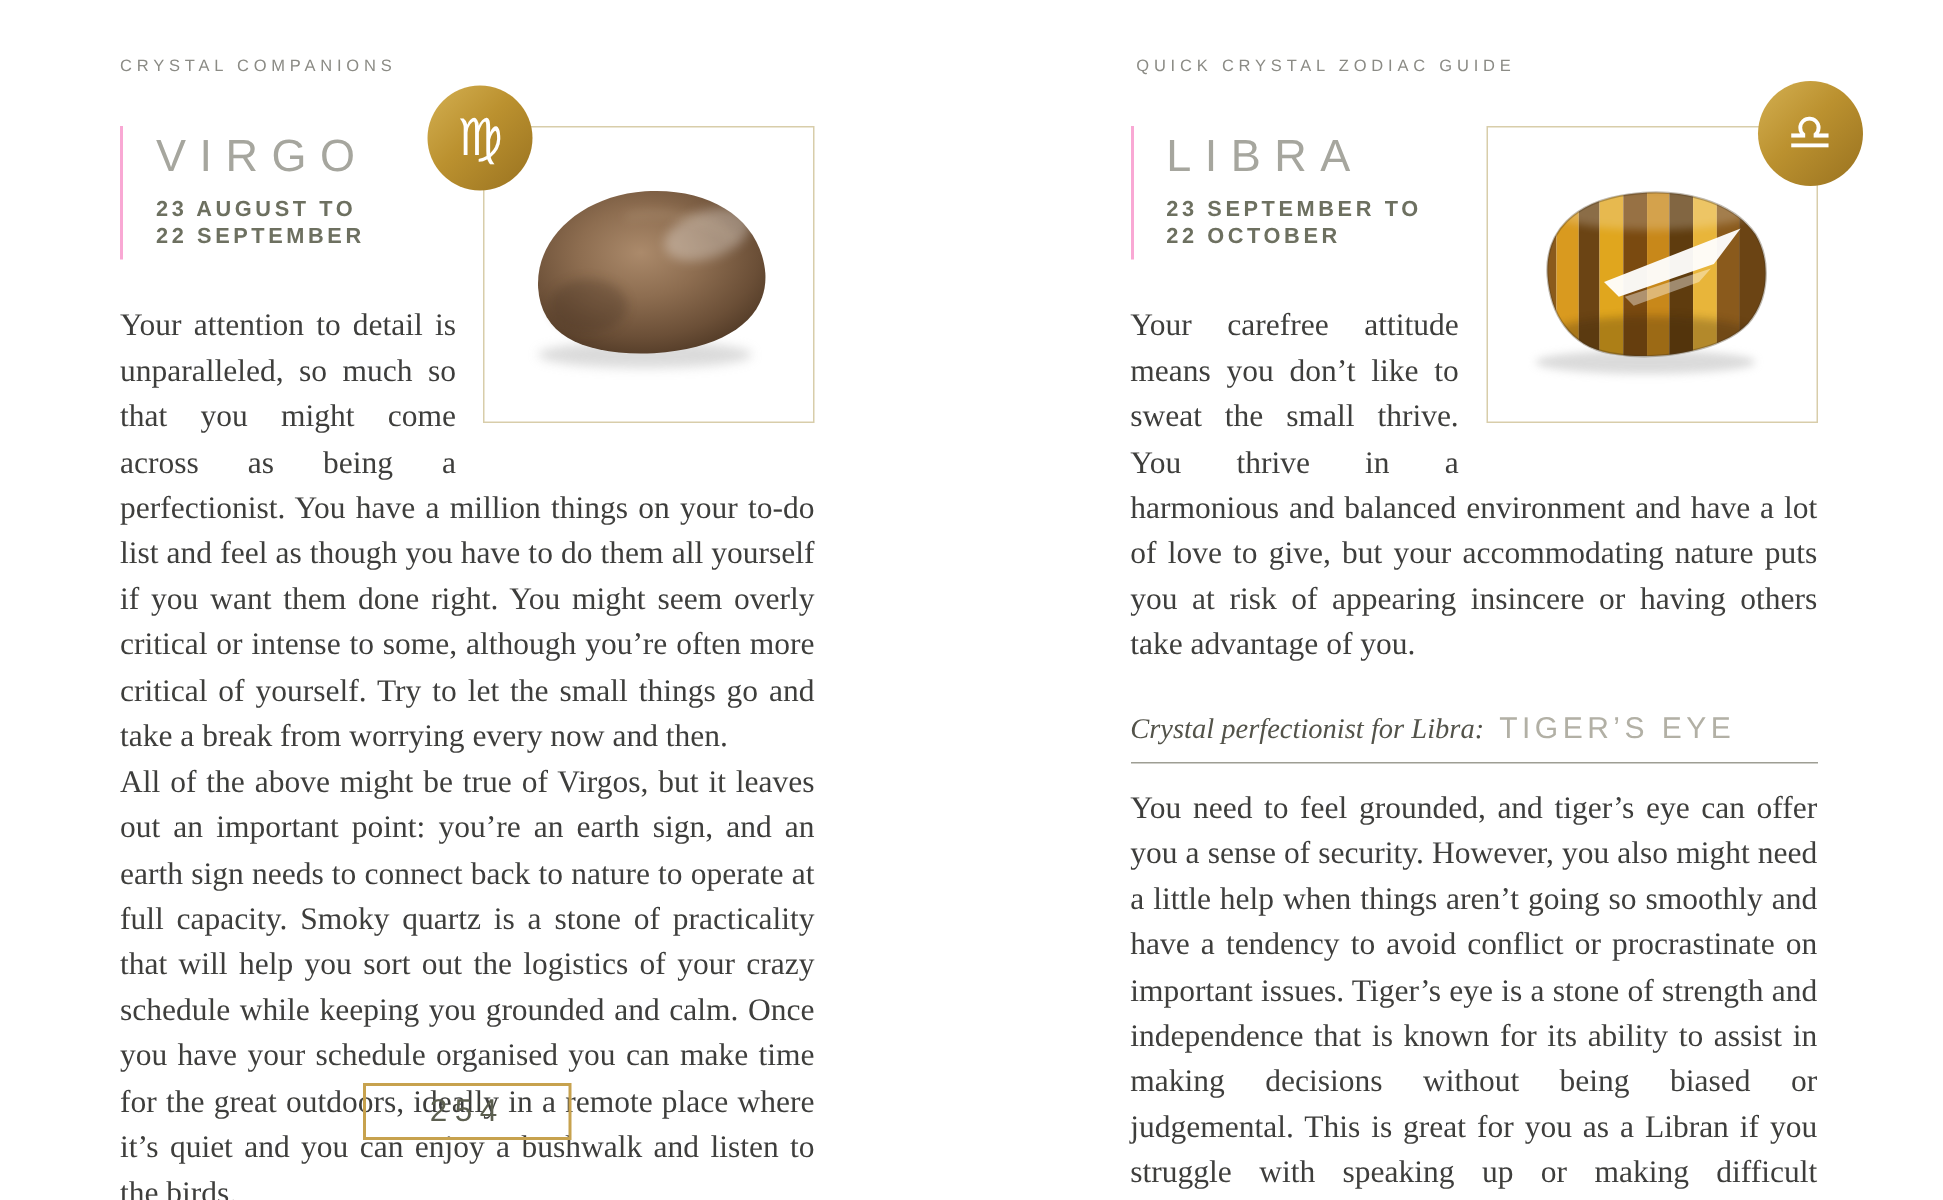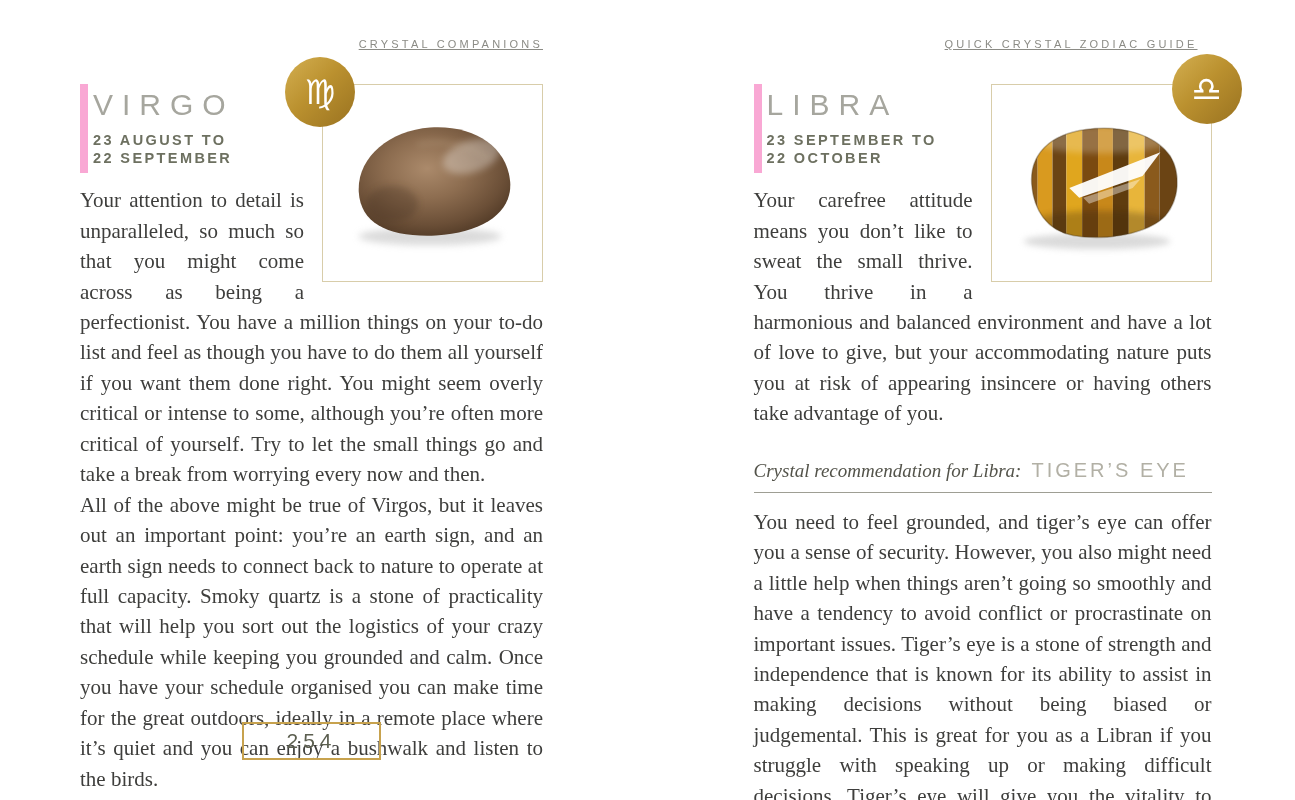--- a/index.html
+++ b/index.html
@@ -4,30 +4,30 @@
 <style>
   * { margin: 0; padding: 0; box-sizing: border-box; }
   html, body { width: 1295px; height: 800px; background: #ffffff; overflow: hidden; }
   body { font-family: "Liberation Serif", "DejaVu Serif", serif; }
 
   .spread { display: flex; width: 1295px; height: 800px; background: #fff; }
   .page { position: relative; width: 647.5px; height: 800px; }
 
   .running-head {
     position: absolute; top: 38px; left: 0; width: 100%;
-    text-align: right;
-    font-family: "Liberation Sans", sans-serif;
-    font-size: 11px; letter-spacing: 3.2px; color: #8b8b85; text-decoration: underline;
+    text-align: left;
+    font-family: "Liberation Sans", sans-serif;
+    font-size: 11px; letter-spacing: 3.2px; color: #8b8b85;
   }
 
   .page-inner { position: absolute; top: 84px; }
   .page.left  .page-inner { left: 80px;  width: 463px; }
   .page.right .page-inner { left: 106px; width: 458px; }
   .page.left  .running-head { left: 80px;  width: 463px; }
-  .page.right .running-head { left: 92px; width: 458px; }
+  .page.right .running-head { left: 110px; width: 458px; }
 
   
   .stone-figure {
     position: relative; float: right;
     width: 221px; height: 198px;
     margin-left: 18px; margin-bottom: 12px;
     border: 1px solid #d8cdaa; background: #fff;
   }
   .stone-figure svg { display: block; width: 100%; height: 100%; }
 
@@ -38,23 +38,23 @@
     z-index: 3;
   }
   .badge-virgo { left: -38px; top: -28px; }
   .badge-libra { right: -31px; top: -31px; }
   .zodiac-badge .glyph {
     color: #ffffff; font-family: "DejaVu Sans", sans-serif;
     font-size: 34px; line-height: 1;
   }
 
   .title-block {
-    border-left: 8px solid #f9a8d4;
-    padding: 4px 0 6px 5px;
-    margin-bottom: 12px;
+    border-left: 2px solid #f9a8d4;
+    padding: 4px 0 6px 22px;
+    margin-bottom: 28px;
   }
   .sign-name {
     font-family: "Liberation Sans", sans-serif;
     font-weight: 300; font-size: 30px; letter-spacing: 9px;
     color: #a6a69e;
   }
   .sign-dates {
     margin-top: 9px;
     font-family: "Liberation Sans", sans-serif;
     font-weight: bold; font-size: 14.5px; letter-spacing: 2.4px;
@@ -191,21 +191,21 @@
         <div class="sign-name">LIBRA</div>
         <div class="sign-dates">
           <span>23 SEPTEMBER TO</span>
           <span>22 OCTOBER</span>
         </div>
       </div>
 
       <p class="body-text">Your carefree attitude means you don’t like to sweat the small thrive. You thrive in a harmonious and balanced environment and have a lot of love to give, but your accommodating nature puts you at risk of appearing insincere or having others take advantage of you.</p>
 
       <div class="rec-heading">
-        <span class="rec-label">Crystal recommendation for Libra:</span>
+        <span class="rec-label">Crystal perfectionist for Libra:</span>
         <span class="rec-crystal">TIGER’S EYE</span>
       </div>
 
       <p class="body-text">You need to feel grounded, and tiger’s eye can offer you a sense of security. However, you also might need a little help when things aren’t going so smoothly and have a tendency to avoid conflict or procrastinate on important issues. Tiger’s eye is a stone of strength and independence that is known for its ability to assist in making decisions without being biased or judgemental. This is great for you as a Libran if you struggle with speaking up or making difficult decisions. Tiger’s eye will give you the vitality to power through whatever life throws your way so you can get back to being your chilled self.</p>
     </div>
 
   </div>
 
 </div>
 

